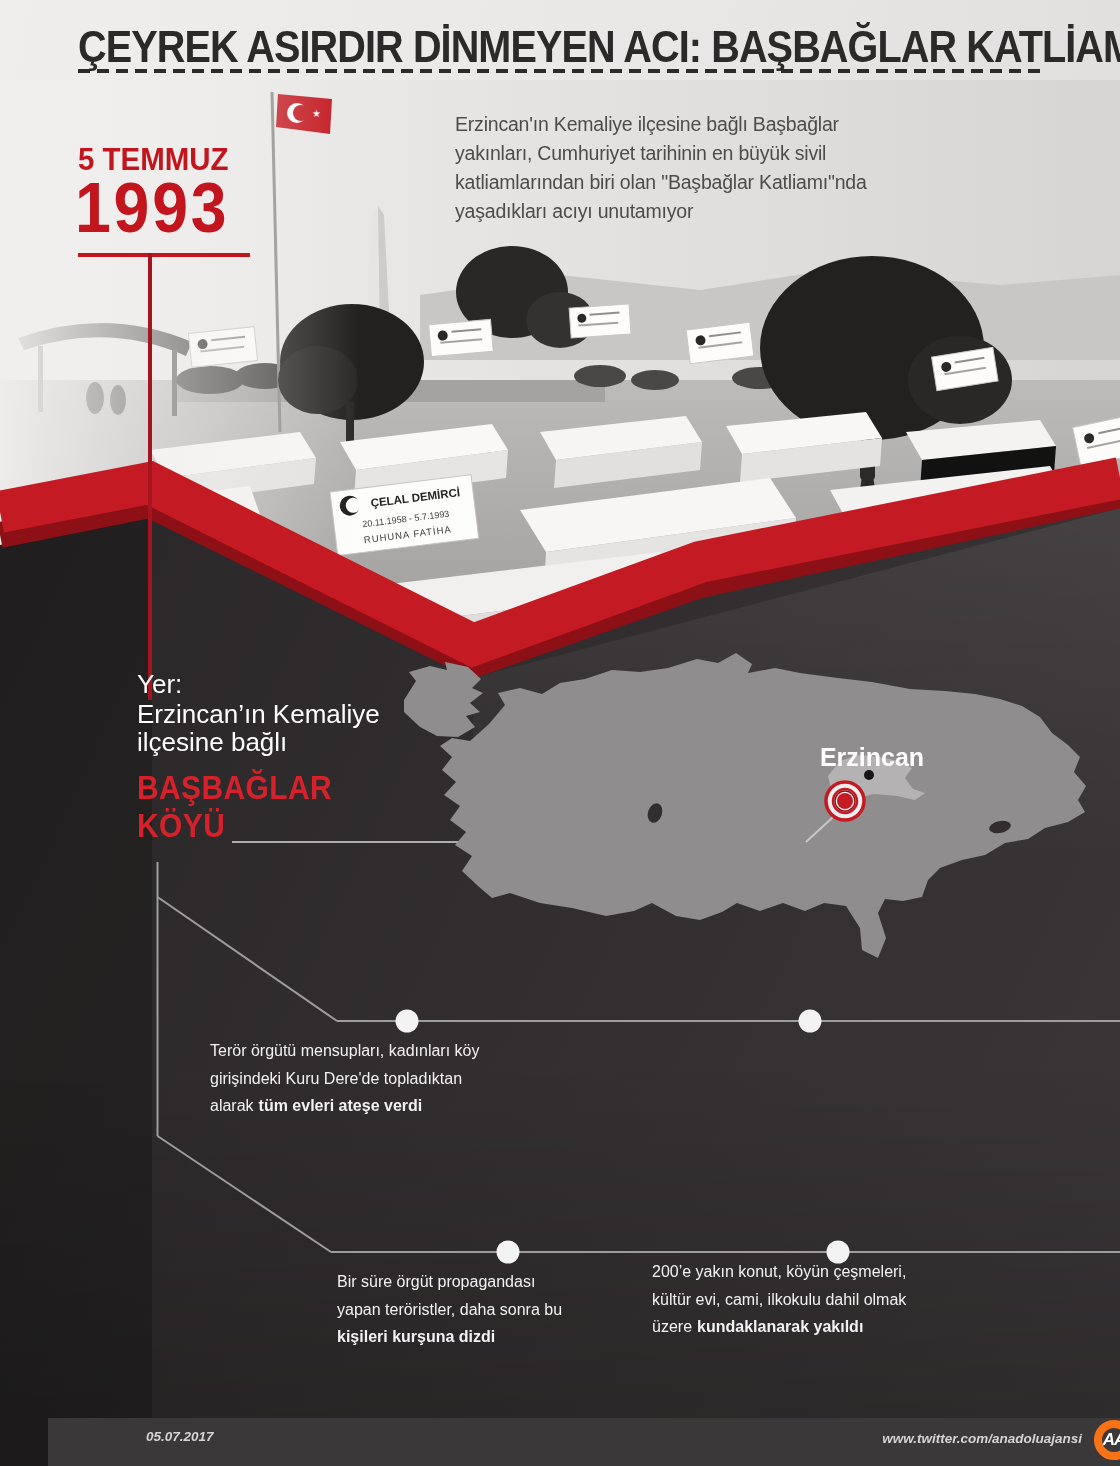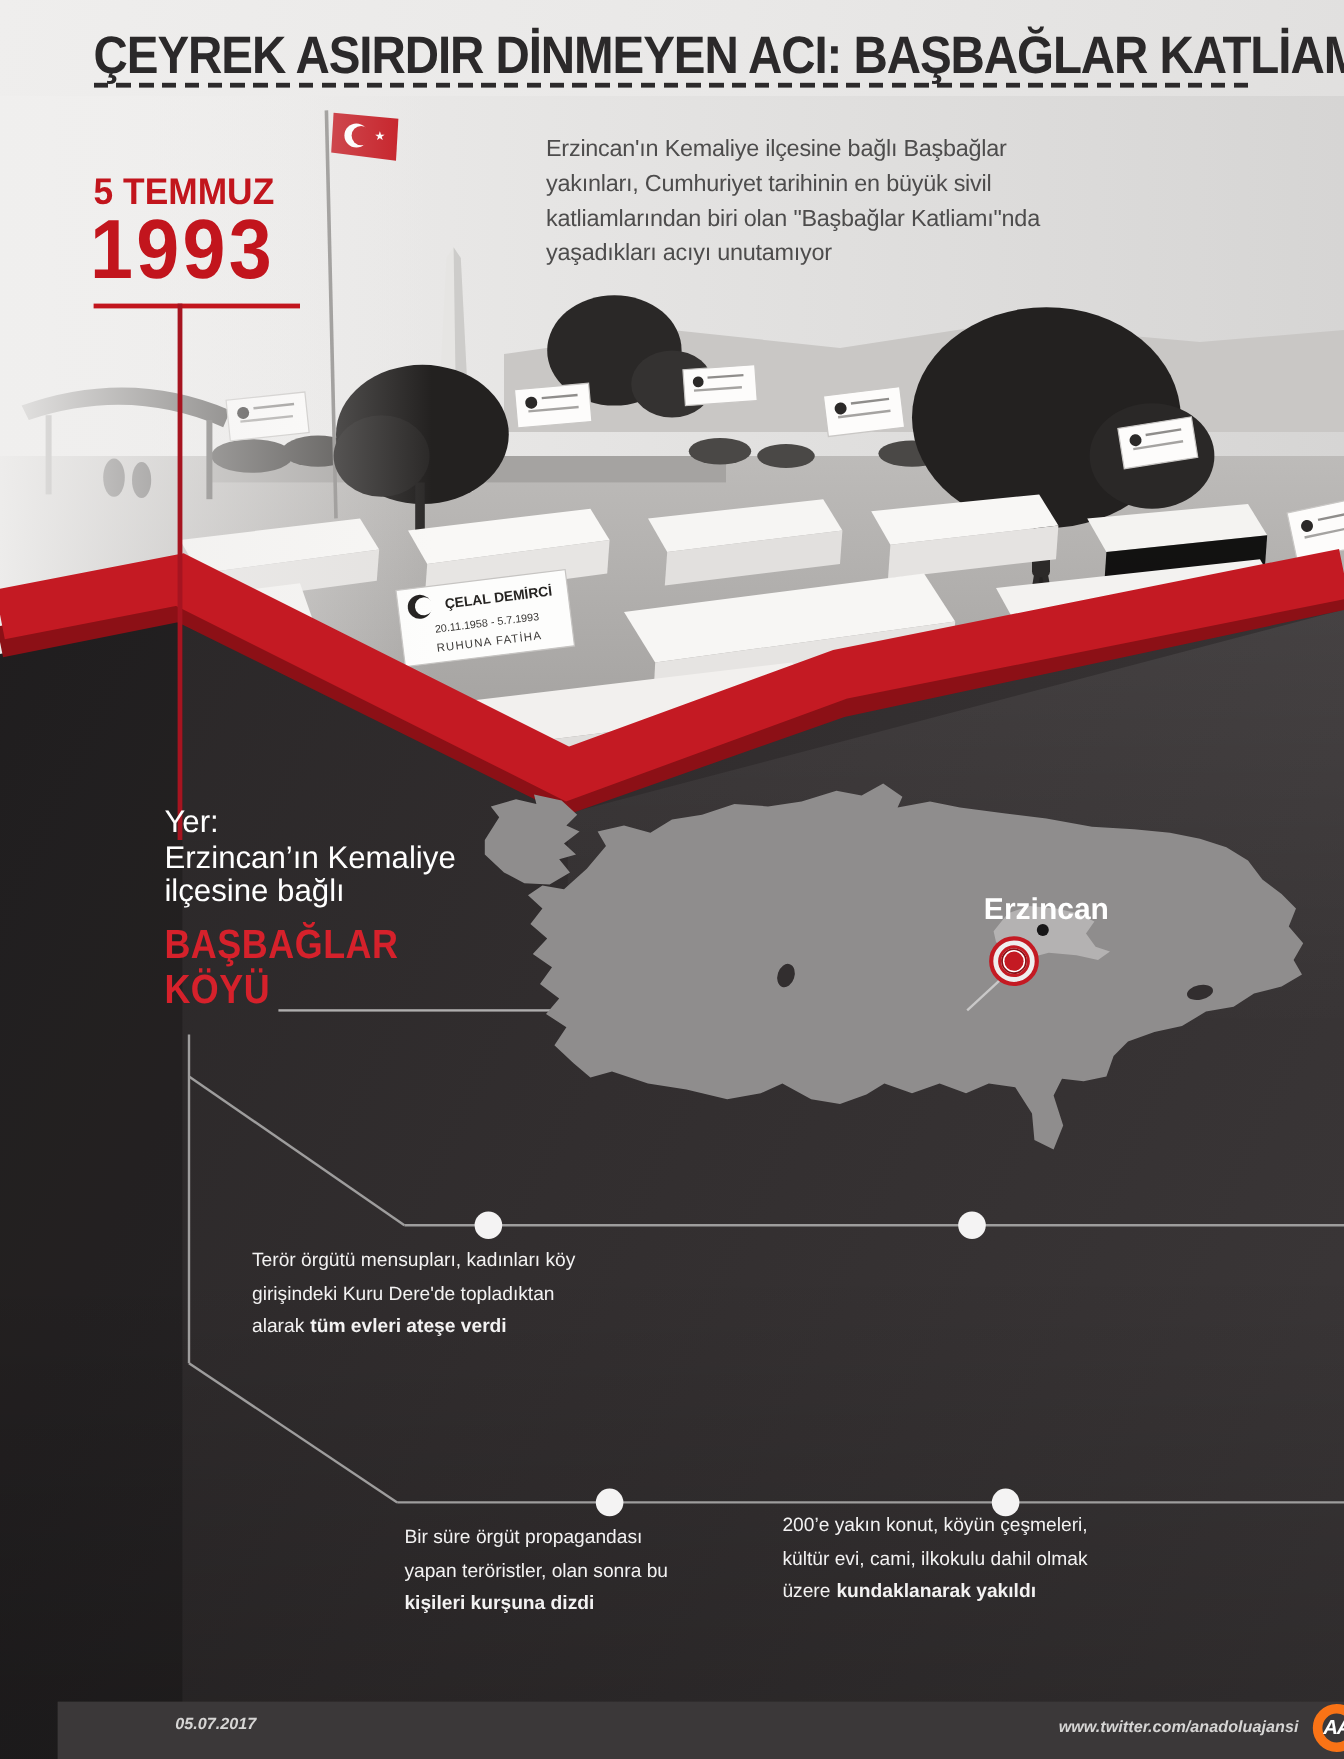--- a/index.html
+++ b/index.html
@@ -283,21 +283,21 @@
     <circle cx="838" cy="1252" r="11.5" fill="#f4f3f3"></circle>
   </svg>
 
   <div class="abs fact" style="left:210px;top:1037px;width:390px">
     <div>Terör örgütü mensupları, kadınları köy</div>
     <div>girişindeki Kuru Dere'de topladıktan</div>
     <div><span class="ln-normal">alarak</span><b>tüm evleri ateşe verdi</b></div>
   </div>
   <div class="abs fact" style="left:337px;top:1268px;width:350px">
     <div>Bir süre örgüt propagandası</div>
-    <div>yapan teröristler, olan sonra bu</div>
+    <div>yapan teröristler, daha sonra bu</div>
     <div></div>
     <div><span class="ln-normal"></span><b>kişileri kurşuna dizdi</b></div>
   </div>
   <div class="abs fact" style="left:652px;top:1258px;width:380px">
     <div>200’e yakın konut, köyün çeşmeleri,</div>
     <div>kültür evi, cami, ilkokulu dahil olmak</div>
     <div></div>
     <div><span class="ln-normal">üzere</span><b>kundaklanarak yakıldı</b></div>
   </div>
 

